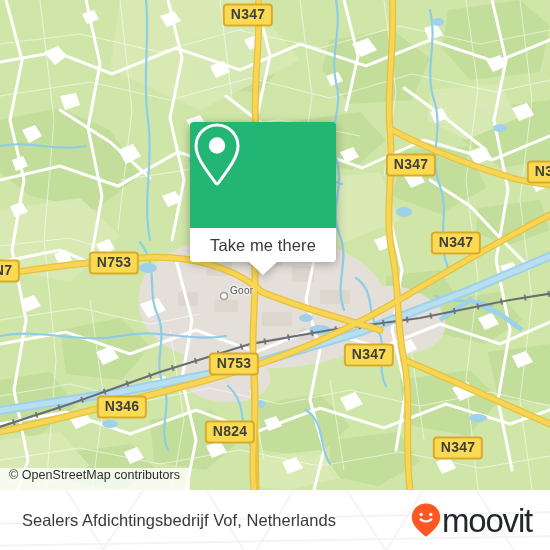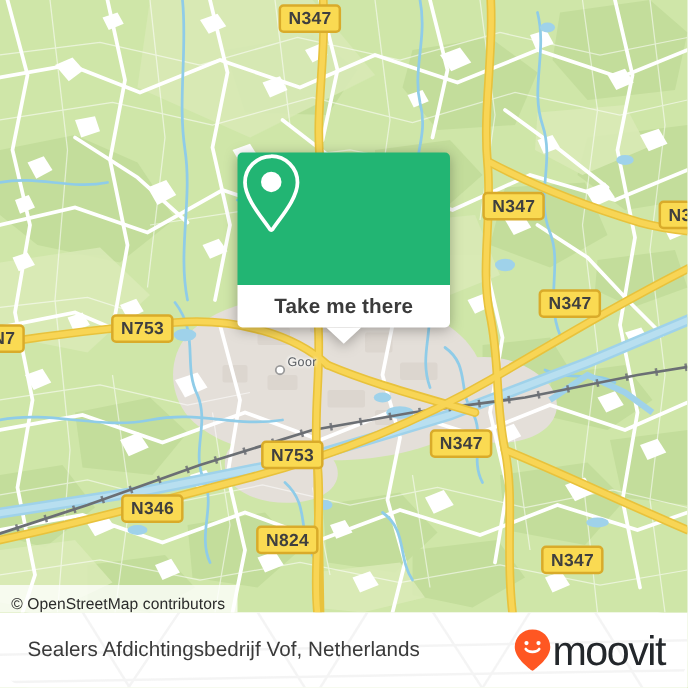--- a/index.html
+++ b/index.html
@@ -41,37 +41,36 @@
   }
 
   
   #osm-attrib {
     position: absolute;
     left: 0;
     bottom: 0;
     height: 22px;
     padding: 0 10px 0 9px;
     display: flex;
-    align-items: flex-end;
+    align-items: flex-start;
     background: rgba(255,255,255,0.78);
     font-size: 12.5px;
     color: #2b2b2b;
     letter-spacing: 0.05px;
     z-index: 40;
   }
 
   
   #callout {
     position: absolute;
     left: 190px;
     top: 122px;
-    width: 170px;
+    width: 146px;
     z-index: 30;
     filter: drop-shadow(0 2px 5px rgba(0,0,0,0.30));
-    font-weight: bold;
   }
   #callout-green {
     height: 106px;
     background: #22b573;
     border-radius: 4px 4px 0 0;
     display: flex;
     align-items: center;
     justify-content: center;
   }
   #callout-green svg { display: block; }
@@ -104,21 +103,20 @@
 
   
   #bottom-bar {
     position: absolute;
     left: 0;
     top: 490px;
     width: 550px;
     height: 60px;
     background: #ffffff;
     overflow: hidden;
-    border-radius: 24px;
   }
   #bottom-bar-bg {
     position: absolute;
     left: 0;
     top: 0;
     opacity: 0.55;
   }
   #place-title {
     position: absolute;
     left: 22px;

